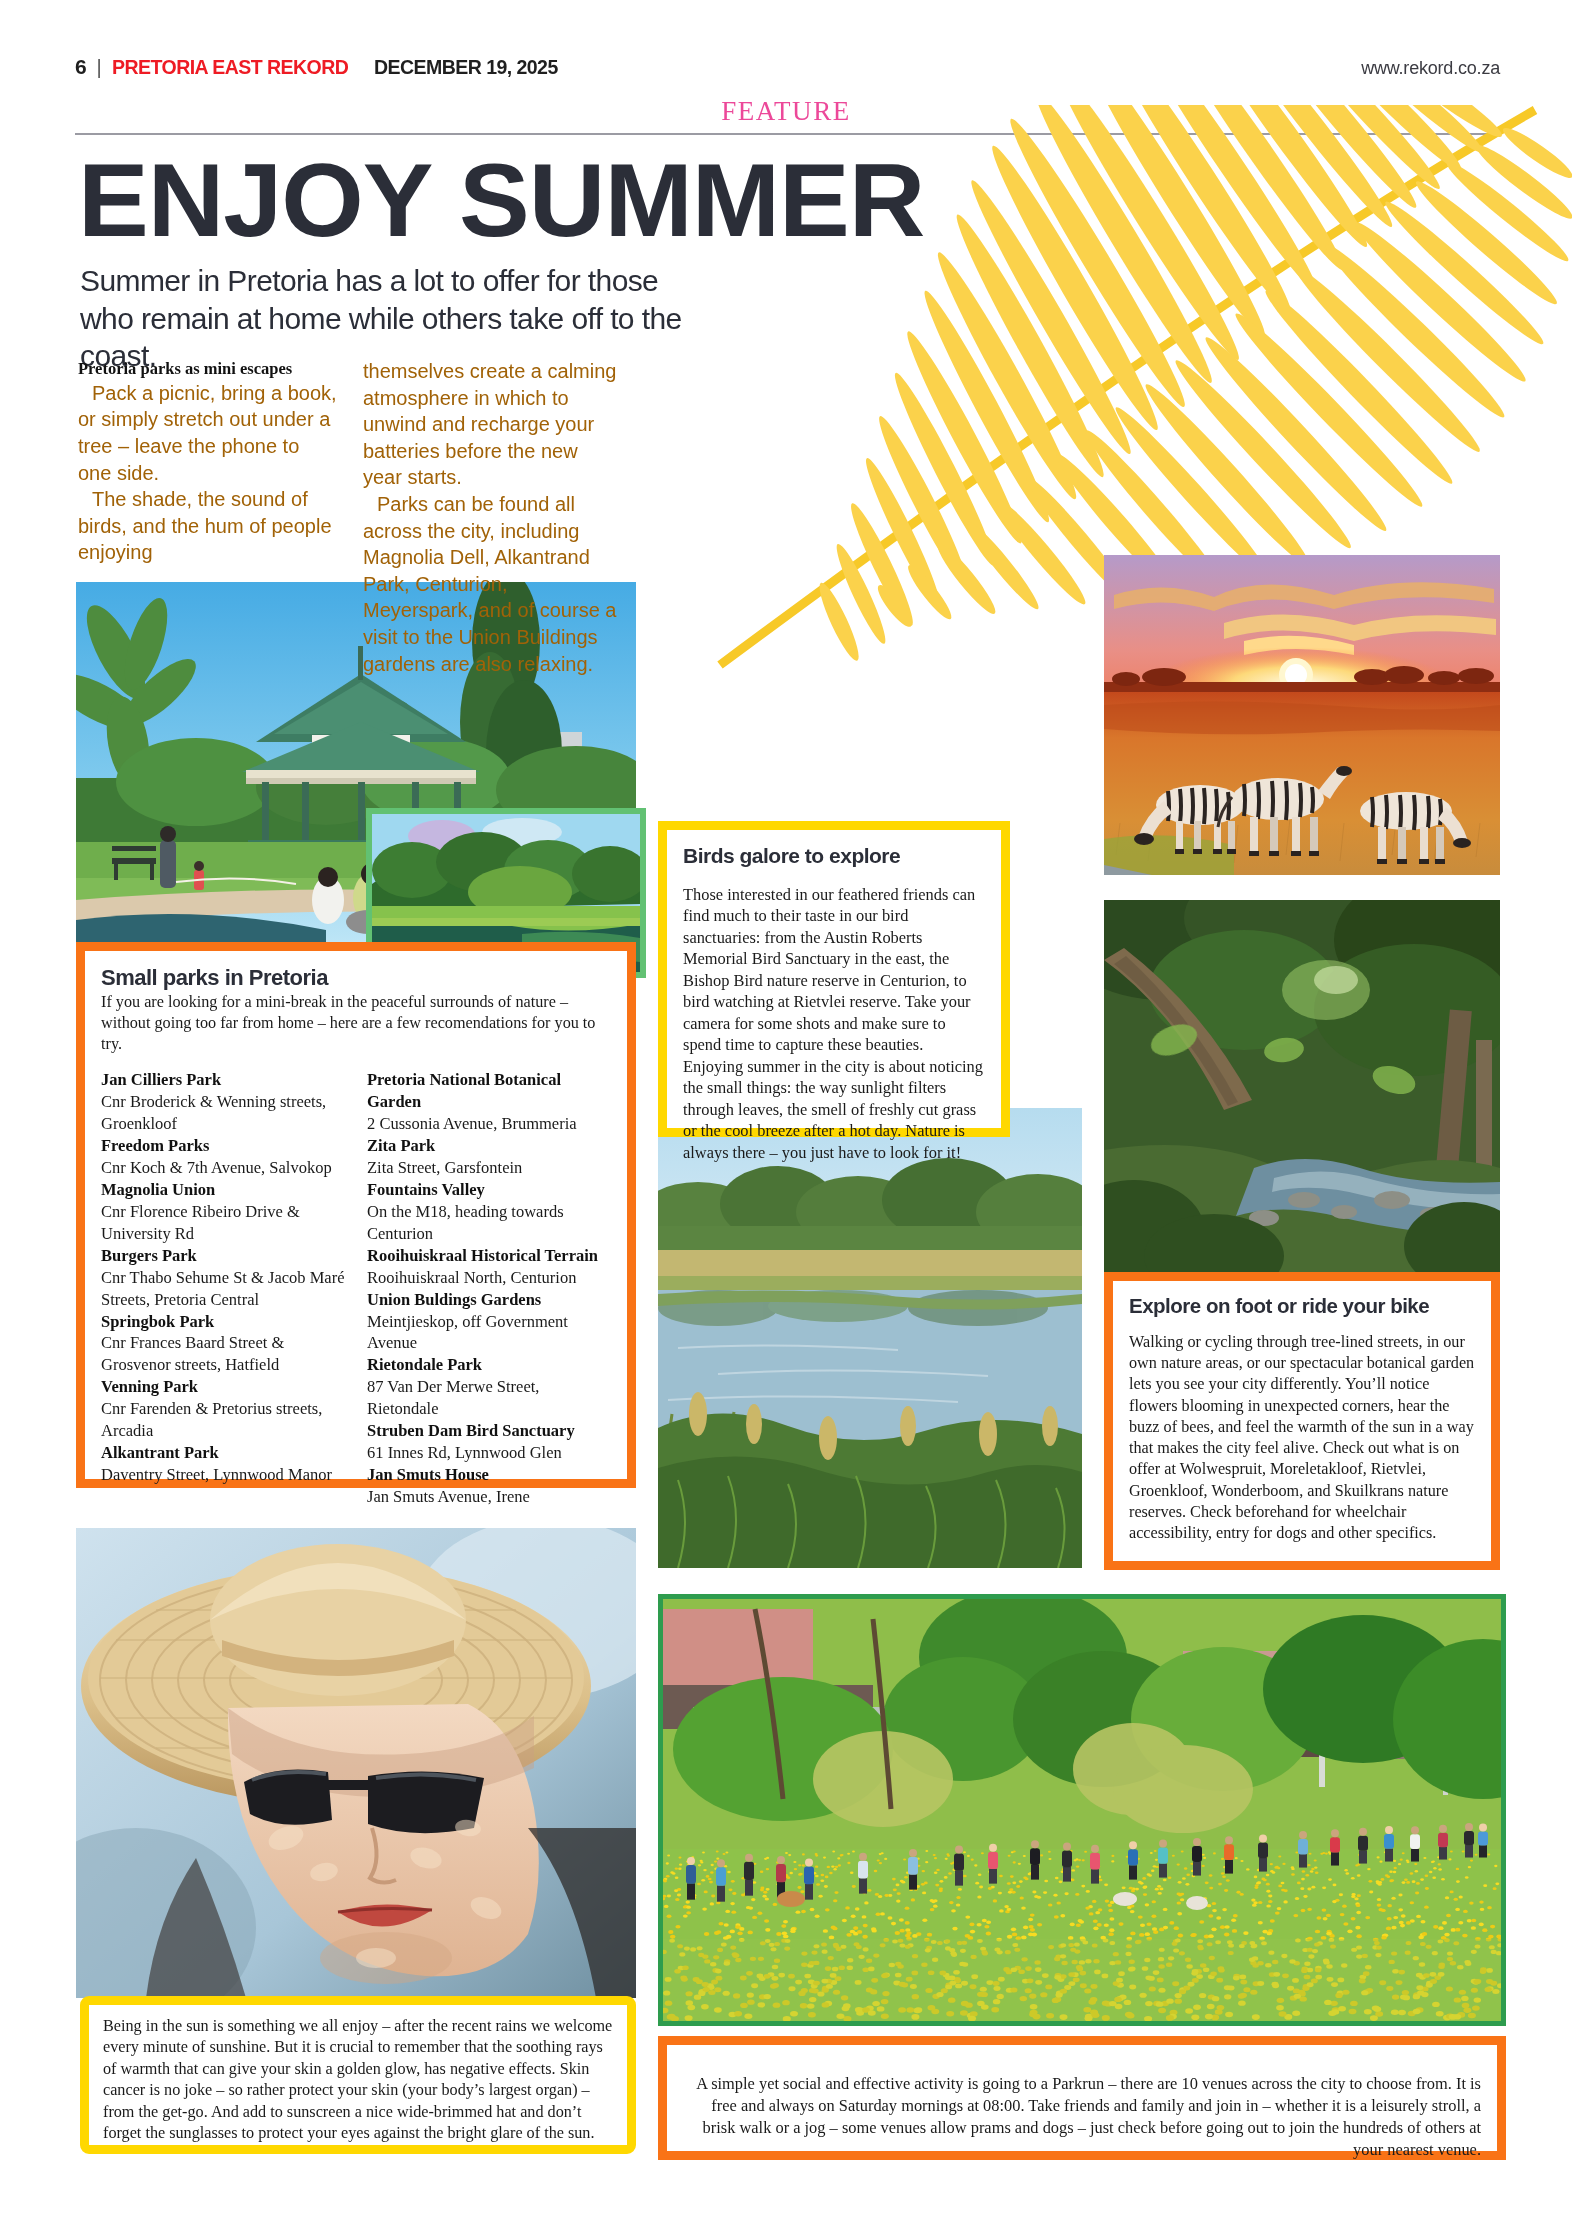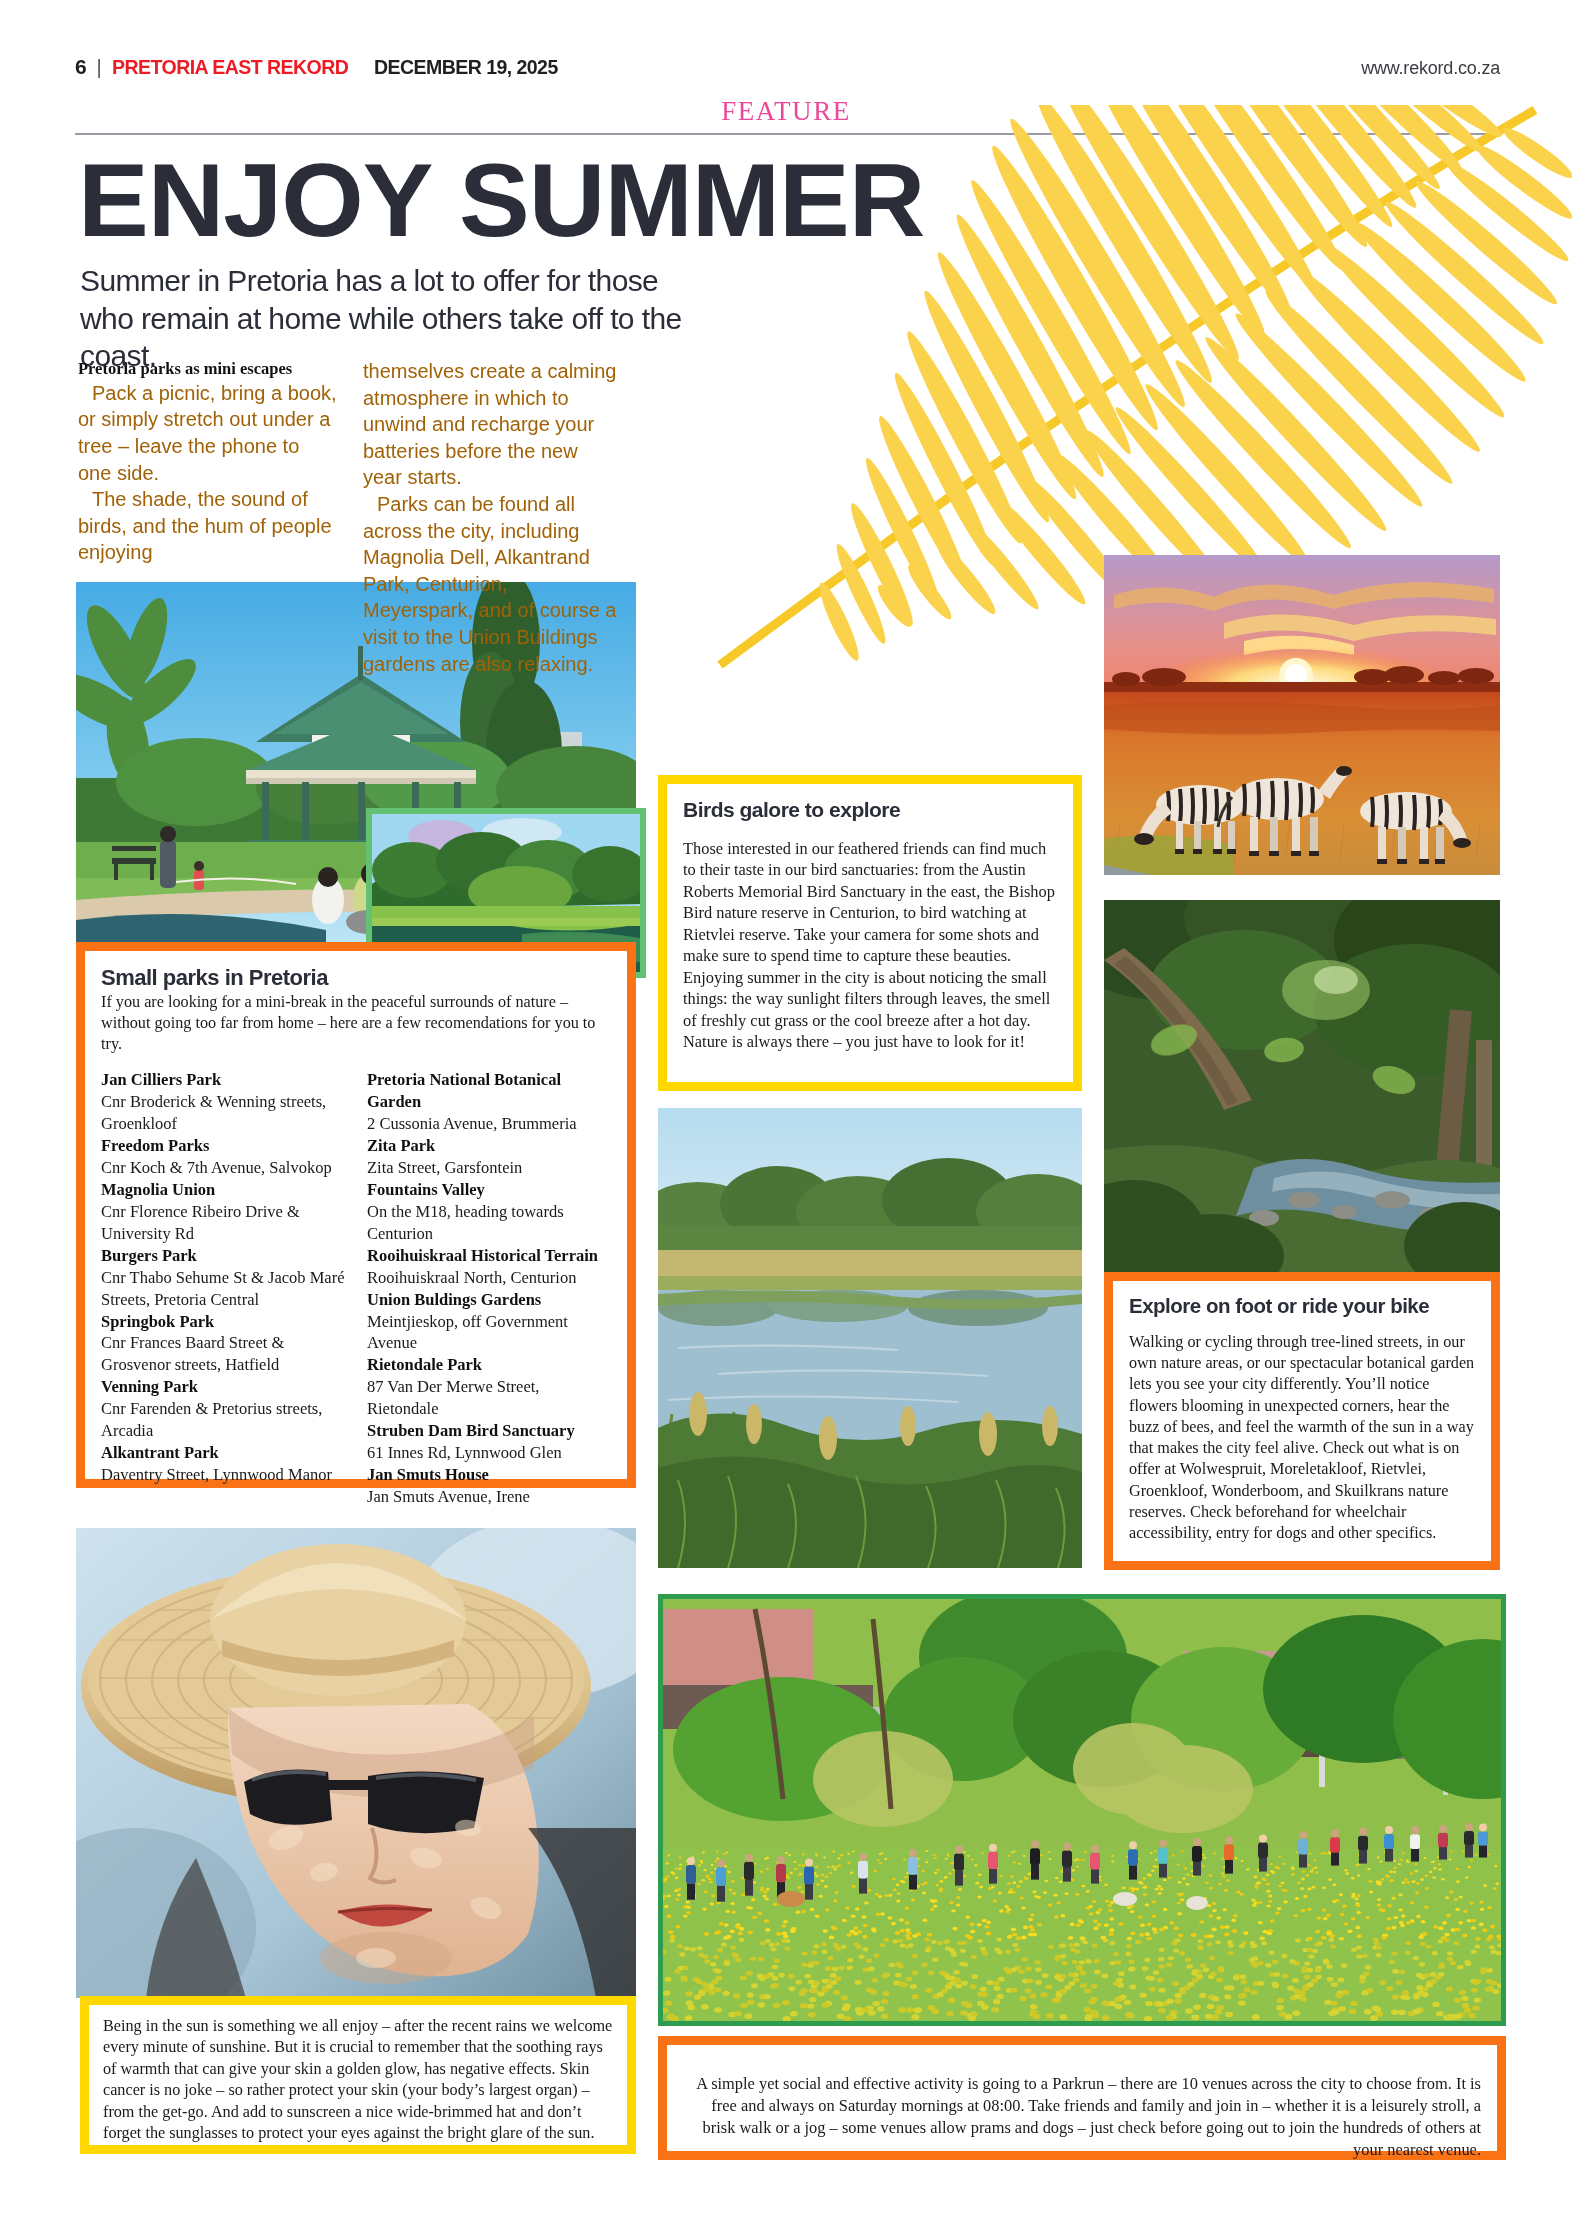--- a/index.html
+++ b/index.html
@@ -125,29 +125,29 @@
   .box p { font-family: "Liberation Serif", serif; color: #1a1a1a; }
 
   #box-smallparks { left: 76px; top: 942px; width: 560px; height: 546px; padding: 14px 16px 10px 16px; }
   #box-smallparks h3 { font-size: 22px; margin-bottom: 1px; }
   #box-smallparks .lede { font-size: 16.2px; line-height: 1.3; margin-bottom: 14px; }
   .parkcols { display: flex; gap: 22px; }
   .parkcol { width: 248px; }
   .park-name { font-family:"Liberation Serif", serif; font-weight: bold; font-size: 16.5px; line-height: 1.33; color:#111; }
   .park-addr { font-family:"Liberation Serif", serif; font-size: 16.5px; line-height: 1.33; color:#1a1a1a; }
 
-  #box-birds { left: 658px; top: 775px; width: 424px; height: 316px; padding: 14px 16px; }
+  #box-birds { left: 658px; top: 821px; width: 352px; height: 316px; padding: 14px 16px; }
   #box-birds h3 { font-size: 21px; margin-bottom: 16px; }
   #box-birds p { font-size: 16.4px; line-height: 1.31; }
 
   #box-explore { left: 1104px; top: 1272px; width: 396px; height: 298px; padding: 13px 16px; }
   #box-explore h3 { font-size: 20.5px; margin-bottom: 14px; }
   #box-explore p { font-size: 16.2px; line-height: 1.31; }
 
-  #box-sun { left: 80px; top: 1996px; width: 556px; height: 158px; padding: 11px 14px; }
+  #box-sun { left: 80px; top: 1996px; width: 556px; height: 158px; padding: 11px 14px; border-radius: 9px; }
   #box-sun p { font-size: 16.2px; line-height: 1.32; }
 
   #box-parkrun { left: 658px; top: 2036px; width: 848px; height: 124px; padding: 28px 16px; text-align: right; }
   #box-parkrun p { font-size: 16.4px; line-height: 1.34; }
 </style>
 </head>
 <body>
 
 <div class="page">
 

